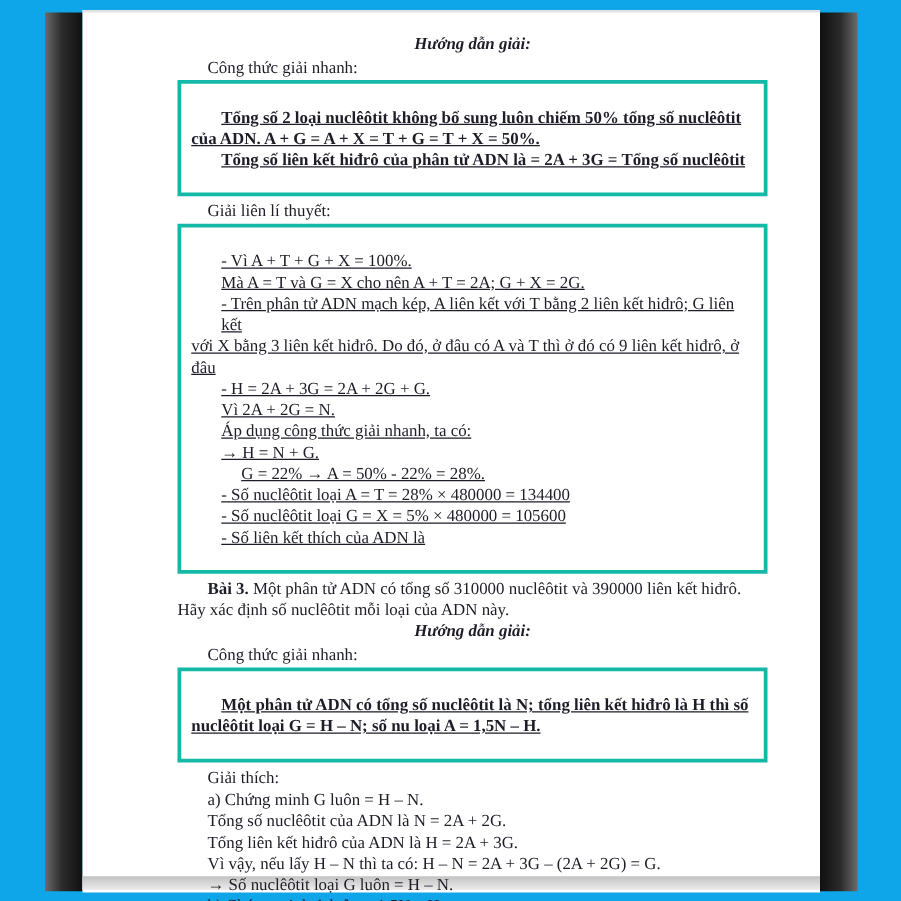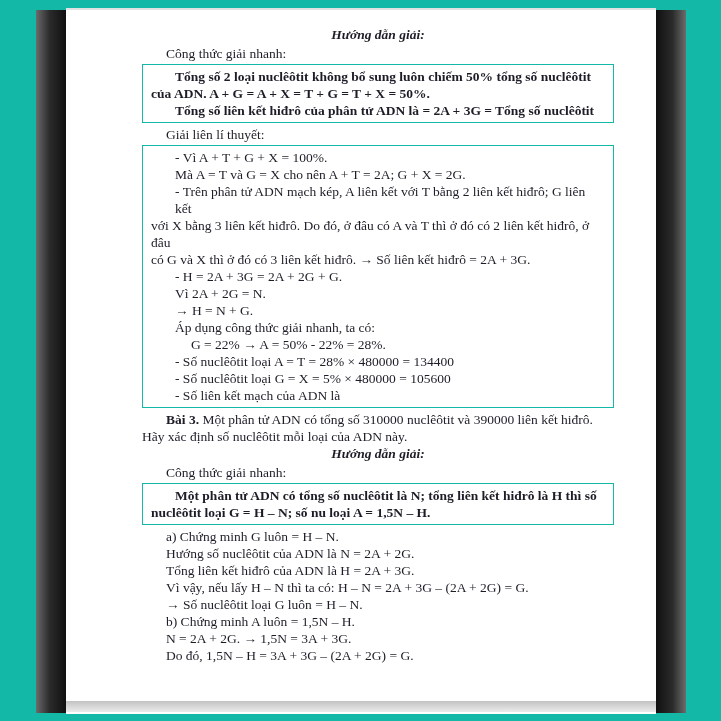--- a/index.html
+++ b/index.html
@@ -1,19 +1,19 @@
 <!DOCTYPE html>
 <html><head>
 <meta charset="utf-8">
 <style>
   html,body{margin:0;padding:0;}
   .screenshot{
     position:relative;
     width:721px;height:721px;
-    background:#14b8a6;
+    background:#0ea5e9;
     overflow:hidden;
     font-family:"Liberation Serif", serif;
     color:#1d1d28;
   }
   .book-edge{
     position:absolute;top:10px;height:703px;width:30px;
   }
   .book-edge.left{ left:36px;  background:linear-gradient(to right,#6b6b6b,#2b2b2b 45%,#101010);}
   .book-edge.right{ left:656px; background:linear-gradient(to left,#6b6b6b,#2b2b2b 45%,#101010);}
   .sheet{
@@ -32,23 +32,24 @@
     font-size:13.5px;line-height:17px;
   }
   .heading{
     text-align:center;font-style:italic;font-weight:bold;
     margin:0 0 2px 0;
   }
   .label{
     font-weight:normal;padding-left:24px;margin:1px 0;
   }
   .fbox{
-    border:1px solid #14b8a6;
-    padding:3px 8px;
+    border:3px solid #14b8a6;
+    padding:18px 8px;
     margin:2px 0 3px 0;
+    text-decoration:underline;
   }
   .fbox.bold{font-weight:bold;}
   .line{margin:0;}
   .ind{padding-left:24px;}
   .ind2{padding-left:40px;}
   .b{font-weight:bold;text-align:center;}
   sub{font-size:9px;line-height:0;}
 </style>
 </head>
 <body>
@@ -72,48 +73,48 @@
       <div class="line">của ADN. A + G = A + X = T + G = T + X = 50%.</div>
       <div class="line ind">Tổng số liên kết hiđrô của phân tử ADN là = 2A + 3G = Tổng số nuclêôtit</div>
     </div>
 
     <div class="label">Giải liên lí thuyết:</div>
 
     <div class="fbox">
       <div class="line ind">- Vì A + T + G + X = 100%.</div>
       <div class="line ind">Mà A = T và G = X cho nên A + T = 2A; G + X = 2G.</div>
       <div class="line ind">- Trên phân tử ADN mạch kép, A liên kết với T bằng 2 liên kết hiđrô; G liên kết</div>
-      <div class="line">với X bằng 3 liên kết hiđrô. Do đó, ở đâu có A và T thì ở đó có 2 liên kết hiđrô, ở đâu</div>
-      <div class="line">có G và X thì ở đó có 3 liên kết hiđrô. → Số liên kết hiđrô = 2A + 3G.</div>
+      <div class="line">với X bằng 3 liên kết hiđrô. Do đó, ở đâu có A và T thì ở đó có 9 liên kết hiđrô, ở đâu</div>
       <div class="line ind">- H = 2A + 3G = 2A + 2G + G.</div>
       <div class="line ind">Vì 2A + 2G = N.</div>
+      <div class="line ind">Áp dụng công thức giải nhanh, ta có:</div>
       <div class="line ind">→ H = N + G.</div>
-      <div class="line ind">Áp dụng công thức giải nhanh, ta có:</div>
       <div class="line ind2">G = 22% → A = 50% - 22% = 28%.</div>
       <div class="line ind">- Số nuclêôtit loại A = T = 28% × 480000 = 134400</div>
       <div class="line ind">- Số nuclêôtit loại G = X = 5% × 480000 = 105600</div>
-      <div class="line ind">- Số liên kết mạch của ADN là</div>
+      <div class="line ind">- Số liên kết thích của ADN là</div>
     </div>
 
     <div class="line ind"><span class="b">Bài 3.</span><span> Một phân tử ADN có tổng số 310000 nuclêôtit và 390000 liên kết hiđrô.</span></div>
     <div class="line">Hãy xác định số nuclêôtit mỗi loại của ADN này.</div>
 
     <div class="heading">Hướng dẫn giải:</div>
 
     <div class="label">Công thức giải nhanh:</div>
 
     <div class="fbox bold">
       <div class="line ind">Một phân tử ADN có tổng số nuclêôtit là N; tổng liên kết hiđrô là H thì số</div>
       <div class="line">nuclêôtit loại G = H – N; số nu loại A = 1,5N – H.</div>
     </div>
 
+    <div class="label">Giải thích:</div>
 
     <div>
       <div class="line ind">a) Chứng minh G luôn = H – N.</div>
-      <div class="line ind">Hướng số nuclêôtit của ADN là N = 2A + 2G.</div>
+      <div class="line ind">Tổng số nuclêôtit của ADN là N = 2A + 2G.</div>
       <div class="line ind">Tổng liên kết hiđrô của ADN là H = 2A + 3G.</div>
       <div class="line ind">Vì vậy, nếu lấy H – N thì ta có: H – N = 2A + 3G – (2A + 2G) = G.</div>
       <div class="line ind">→ Số nuclêôtit loại G luôn = H – N.</div>
       <div class="line ind">b) Chứng minh A luôn = 1,5N – H.</div>
       <div class="line ind">N = 2A + 2G. → 1,5N = 3A + 3G.</div>
       <div class="line ind">Do đó, 1,5N – H = 3A + 3G – (2A + 2G) = G.</div>
     </div>
 
   </div>
 </div>

